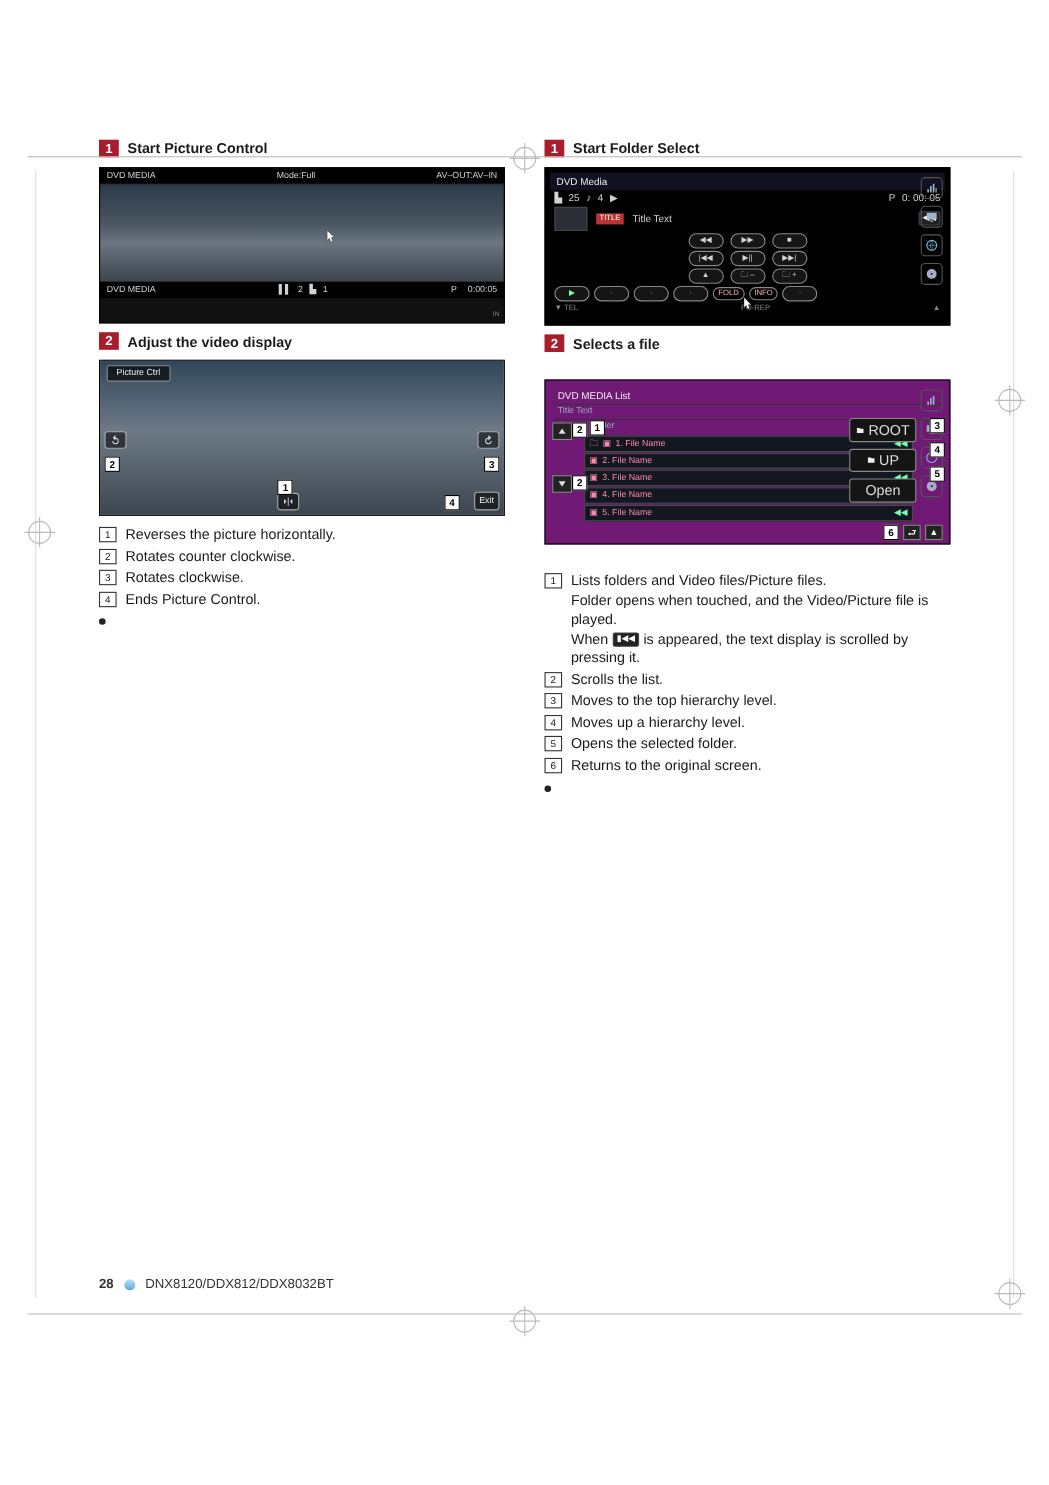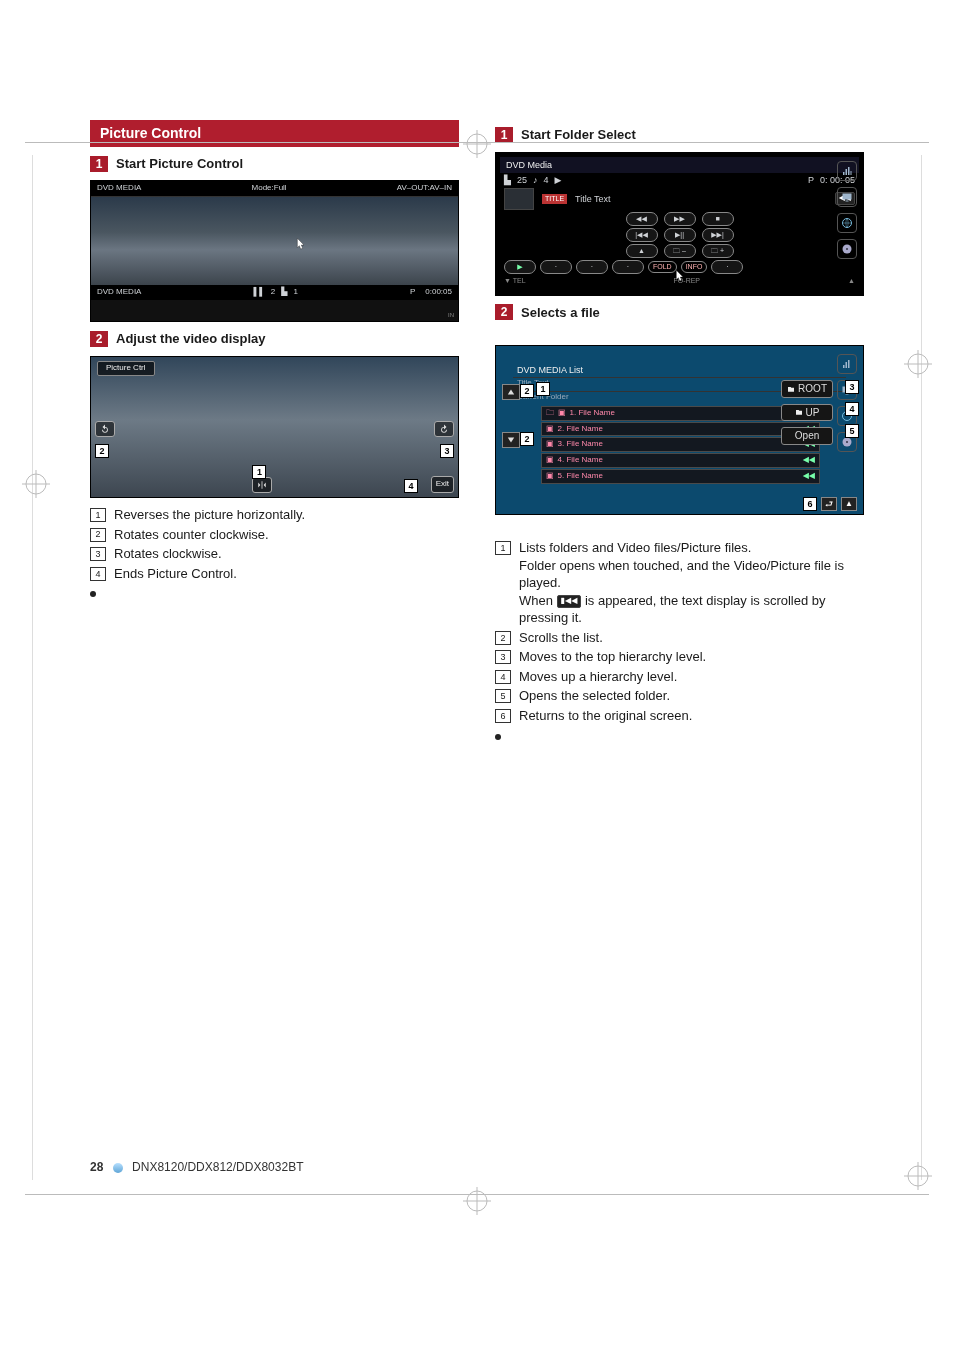--- a/index.html
+++ b/index.html
@@ -61,30 +61,30 @@
   .device-shot{border:1px solid #000;background:#000;color:#cfd2d6;padding:4px;margin:8px 0;font-size:9px;position:relative}
   .tabbar{background:#112;color:#eee;padding:2px 6px;font-size:9px}
   .row{display:flex;align-items:center;gap:6px;padding:1px 4px}
   .pill{border:1px solid #888;border-radius:8px;min-width:30px;height:12px;display:inline-flex;align-items:center;justify-content:center;font-size:7px;background:#151515}
   .sidebar{position:absolute;right:4px;top:4px;bottom:4px;width:24px;display:flex;flex-direction:column;gap:6px;align-items:center;padding-top:4px}
   .sidebar .ic{width:18px;height:18px;border:1px solid #555;border-radius:4px;display:flex;align-items:center;justify-content:center}
   .sidebar svg{width:12px;height:12px;fill:#9fb6cc}
   .info-btn{border:1px solid #888;border-radius:7px;font-size:7px;padding:0 4px;color:#ffb3b3}
 
   
-  .listshot{border:1px solid #000;background:#0c4a6e;color:#cfd2d6;padding:17px;margin:24px 0;font-size:9px;position:relative;height:134px}
+  .listshot{border:1px solid #000;background:#701a75;color:#cfd2d6;padding:7px;margin:24px 0;font-size:9px;position:relative;height:134px}
   .list-title{color:#eee;font-size:9px;padding:1px 4px}
   .list-sub{color:#9ab;font-size:8px;padding:0 4px 2px 4px;border-top:1px solid #333}
   .file-row{display:flex;align-items:center;gap:4px;border:1px solid #4a4a4a;background:#131820;margin:1px 26px 1px 28px;padding:1px 4px;font-size:8px;color:#f8a;position:relative}
   .file-row .scroll-ico{margin-left:auto;color:#7fa}
   .left-arrows{position:absolute;left:6px;top:38px;display:flex;flex-direction:column;gap:32px}
   .arrow-box{border:1px solid #888;background:#222;width:16px;height:14px;display:flex;align-items:center;justify-content:center}
   .arrow-box svg{width:8px;height:8px;fill:#ddd}
   .right-btns{position:absolute;right:30px;top:34px;display:flex;flex-direction:column;gap:6px}
-  .rbtn{border:1px solid #888;border-radius:3px;background:#151515;color:#ddd;font-size:10px;padding:1px 5px;display:flex;align-items:center;gap:3px;min-width:32px;justify-content:center}
+  .rbtn{border:1px solid #888;border-radius:3px;background:#151515;color:#ddd;font-size:13px;padding:1px 5px;display:flex;align-items:center;gap:3px;min-width:32px;justify-content:center}
   .rbtn svg{width:8px;height:8px;fill:#eee}
 
   .row-marks{position:absolute;bottom:3px;right:6px;display:flex;gap:4px}
   .sq{width:12px;height:12px;border:1px solid #000;background:#fff;color:#000;font-size:9px;font-weight:bold;display:flex;align-items:center;justify-content:center}
 
   .scroll-chip{font-size:8px;padding:0 3px;border:1px solid #444;background:#222;color:#fff;border-radius:2px;display:inline-block;vertical-align:middle}
 
   .footer{position:absolute;left:90px;bottom:175px;font-size:12px;color:#333}
   .footer .pg{font-weight:bold}
   .footer .sep{display:inline-block;width:10px;height:10px;border-radius:50%;background:linear-gradient(#b7e0ff,#5fa5d6);margin:0 6px;vertical-align:middle}
@@ -132,21 +132,20 @@
     </svg>
 </div>
 <span class="tiny-mark">✂</span>
 
 <div class="page">
 
 
   <div class="cols">
 
     <div class="col">
-      <div class="panel-title">Picture Control</div>
 
       <div class="step">
         <span class="step-badge">1</span>
         <span class="step-text">Start Picture Control</span>
       </div>
 
       
       <div class="screenshot shot1">
         <div class="shot-topbar">
           <span>DVD MEDIA</span>

